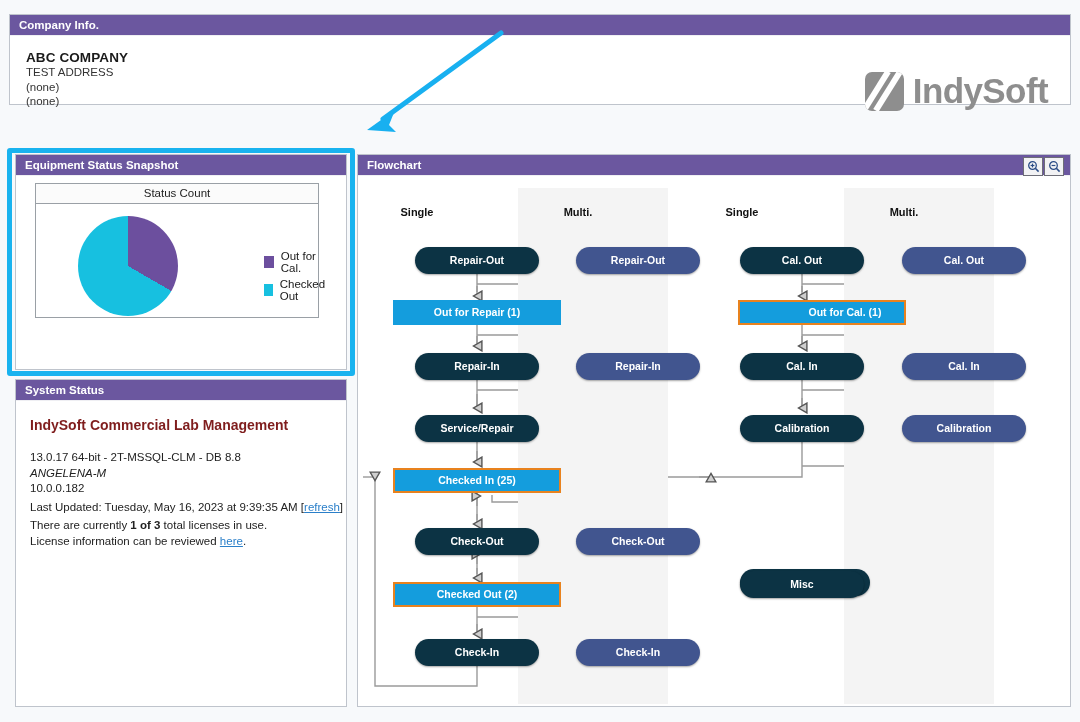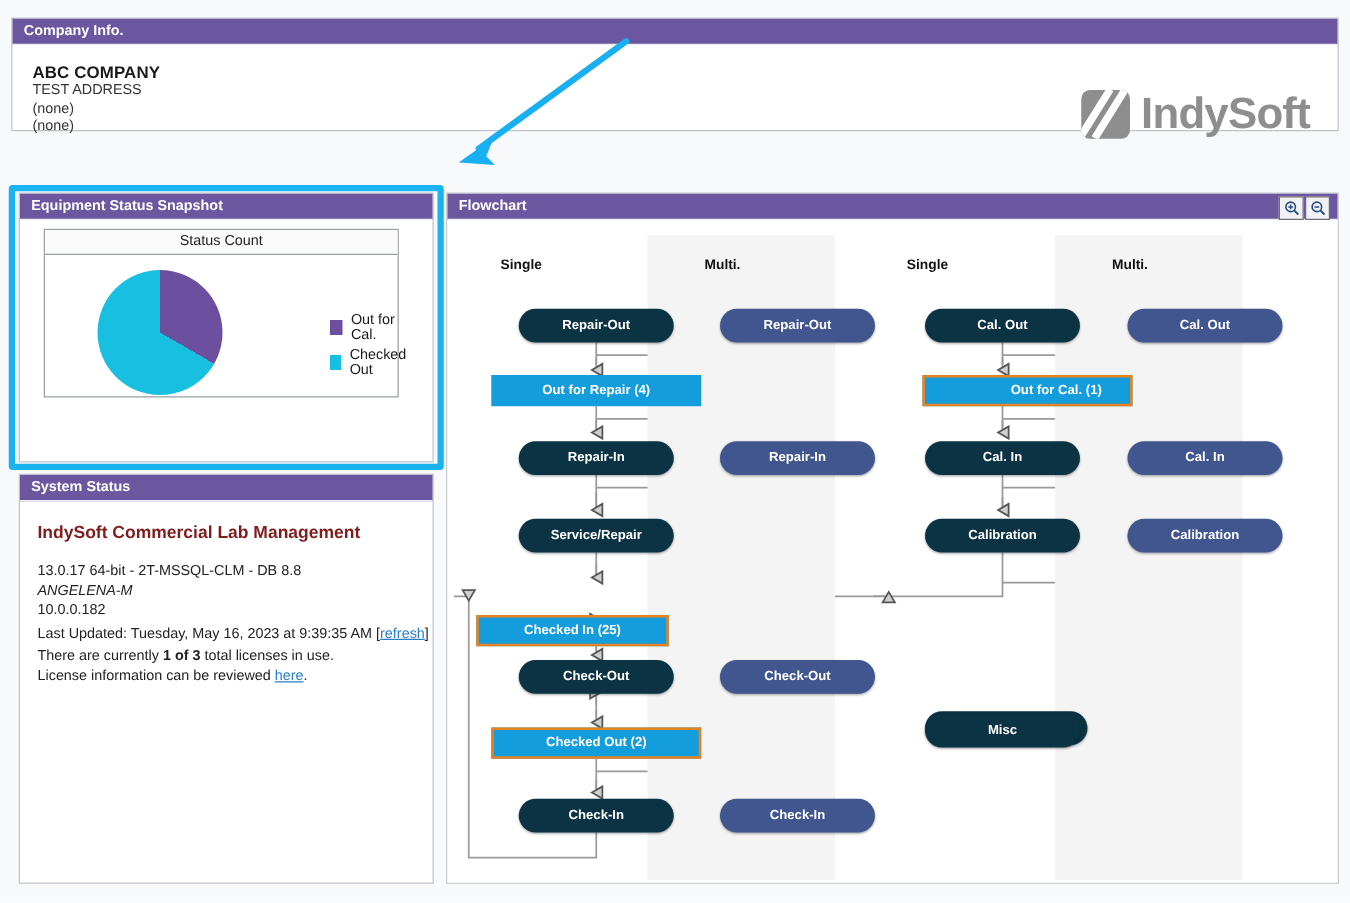--- a/index.html
+++ b/index.html
@@ -206,25 +206,25 @@
       </g>
     </svg>
   <div class="col-head" style="left: -1px; top: 30px;">Single</div>
       <div class="col-band" style="left: 160px; width: 150px; height: 516px;"></div>
       <div class="col-head" style="left: 160px; top: 30px;">Multi.</div>
       <div class="col-head" style="left: 324px; top: 30px;">Single</div>
       <div class="col-band" style="left: 486px; width: 150px; height: 516px;"></div>
       <div class="col-head" style="left: 486px; top: 30px;">Multi.</div>
       <div class="node single" style="left: 57px; top: 71px; width: 124px;">Repair-Out</div>
       <div class="node multi" style="left: 218px; top: 71px; width: 124px;">Repair-Out</div>
-      <div class="node status" style="left: 35px; top: 124px; width: 168px;">Out for Repair (4)</div>
+      <div class="node status" style="left: 35px; top: 124px; width: 168px;">Out for Repair (1)</div>
       <div class="node single" style="left: 57px; top: 177px; width: 124px;">Repair-In</div>
       <div class="node multi" style="left: 218px; top: 177px; width: 124px;">Repair-In</div>
       <div class="node single" style="left: 57px; top: 239px; width: 124px;">Service/Repair</div>
-      <div class="node status sel" style="left: 23px; top: 292px; width: 154px; margin-top: 24px;">Checked In (25)</div>
+      <div class="node status sel" style="left: 35px; top: 292px; width: 168px;">Checked In (25)</div>
       <div class="node single" style="left: 57px; top: 352px; width: 124px;">Check-Out</div>
       <div class="node multi" style="left: 218px; top: 352px; width: 124px;">Check-Out</div>
       <div class="node status sel" style="left: 35px; top: 406px; width: 168px;">Checked Out (2)</div>
       <div class="node single" style="left: 57px; top: 463px; width: 124px;">Check-In</div>
       <div class="node multi" style="left: 218px; top: 463px; width: 124px;">Check-In</div>
       <div class="node single" style="left: 382px; top: 71px; width: 124px;">Cal. Out</div>
       <div class="node multi" style="left: 544px; top: 71px; width: 124px;">Cal. Out</div>
       <div class="node status sel" style="left: 380px; top: 124px; width: 168px; padding-left: 46px;">Out for Cal. (1)</div>
       <div class="node single" style="left: 382px; top: 177px; width: 124px;">Cal. In</div>
       <div class="node multi" style="left: 544px; top: 177px; width: 124px;">Cal. In</div>

